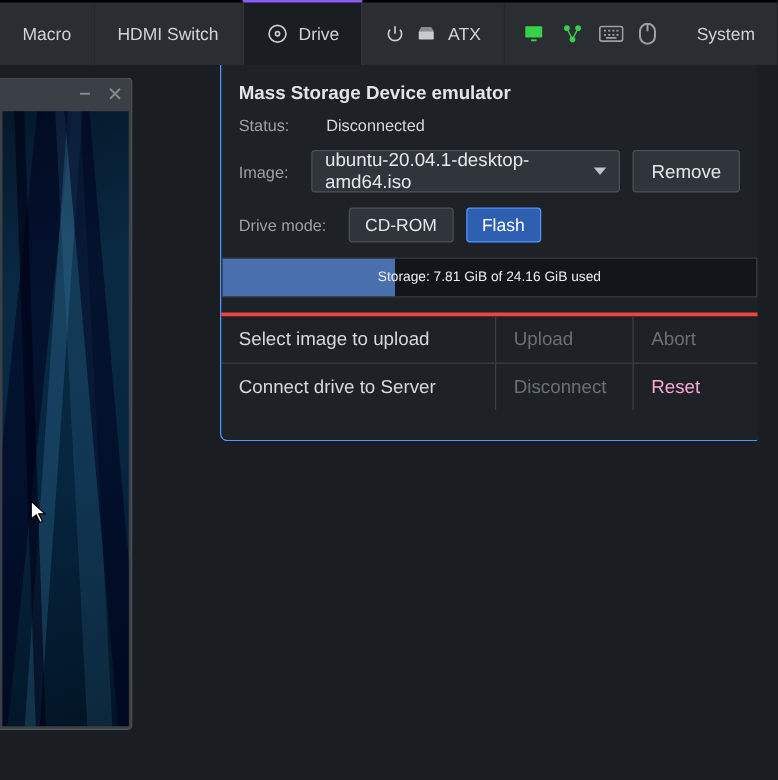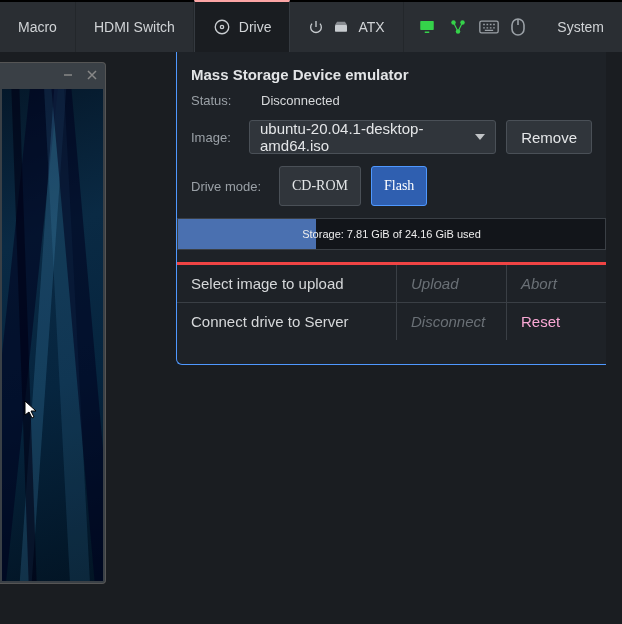--- a/index.html
+++ b/index.html
@@ -25,21 +25,21 @@
     align-items: center;
     gap: 8px;
     padding: 0 18px;
     color: #d0d3d6;
     cursor: pointer;
     position: relative;
     border-right: 1px solid rgba(0,0,0,.15);
   }
   .tab.active {
     background: #1a1d21;
-    border-top: 2px solid #fca5a5;
+    border-top: 2px solid #8b5cf6;
     margin-top: -2px;
     border-left: 1px solid #50576080;
     border-right: 1px solid #50576080;
   }
   .tab .ico { display:flex; align-items:center; }
   .tab .ico svg { display:block; }
 
   .spacer { flex: 1; }
   .status-icons {
     display: flex;
@@ -162,21 +162,21 @@
     padding: 0 14px;
     background: #30353b;
     border: 1px solid #4a5057;
     border-radius: 3px;
     color: #e4e6e8;
     font-size: 15px;
     display: inline-flex;
     align-items: center;
     cursor: pointer;
   }
-  .btn.small { height: 40px; padding: 0 12px; font-size: 14px; font-family: Liberation Serif, serif; }
+  .btn.small { height: 28px; padding: 0 12px; font-size: 14px; }
   .btn.active {
     background: #2f5fb0;
     border-color: #4f98ff;
     color: #fff;
   }
 
   .storage-bar {
     position: relative;
     height: 32px;
     background: #12151a;
@@ -207,21 +207,21 @@
     border-bottom: 1px solid #3a3f45;
   }
   .action-row:last-child { border-bottom: none; border-bottom-left-radius: 6px; overflow:hidden;}
   .action-row > div {
     padding: 10px 14px;
     font-size: 15px;
     border-left: 1px solid #3a3f45;
   }
   .action-row > div:first-child { border-left: none; color: #d6d8da; }
   .linkbtn { color: #f9a8d4; cursor: pointer; }
-  .linkbtn.disabled { color: #6a7076; cursor: default; font-style: italic; }
+  .linkbtn.disabled { color: #6a7076; cursor: default; }
 
 </style>
 </head>
 <body>
 
 <div class="topbar">
   <div class="tab">
     <span>Macro</span>
   </div>
   <div class="tab">

